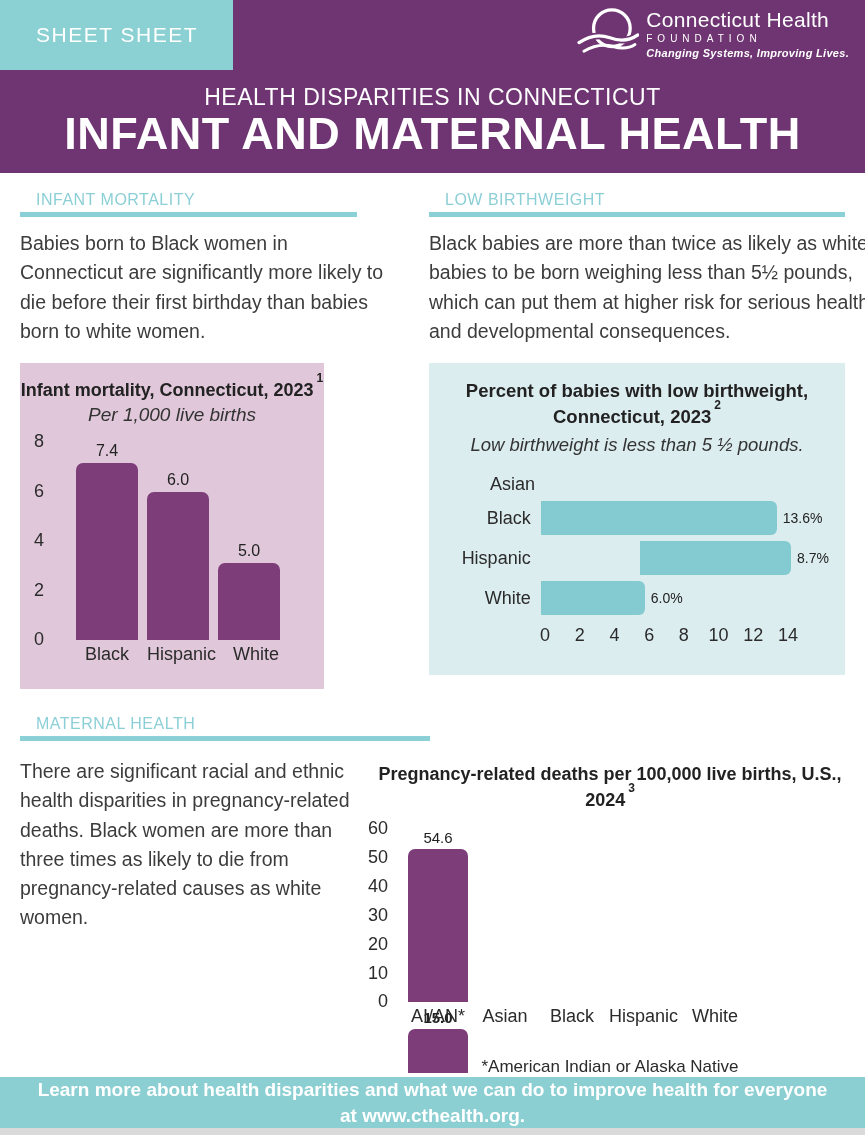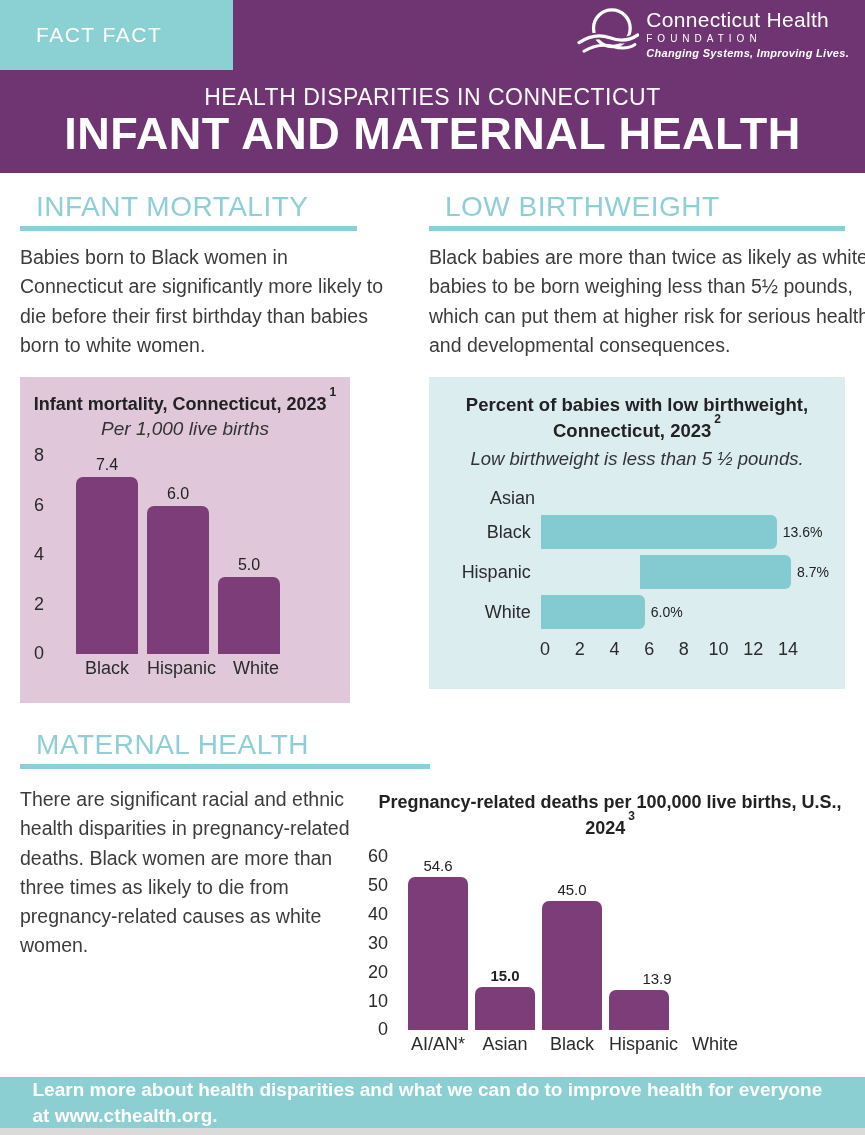--- a/index.html
+++ b/index.html
@@ -17,29 +17,29 @@
   .logo-foundation { font-size:10px; letter-spacing:5px; margin-top:1px; }
   .logo-tagline { font-size:11px; font-style:italic; font-weight:bold; margin-top:3px; letter-spacing:0.3px; }
   .eyebrow { position:absolute; top:84px; width:100%; text-align:center; color:#fff;
              font-size:23px; font-weight:500; letter-spacing:0.5px; }
   .page-title { position:absolute; top:108px; width:100%; text-align:center; color:#fff;
              font-size:45px; font-weight:800; letter-spacing:0.5px; }
 
   
   .content { padding:0 20px; }
   .twocol { display:grid; grid-template-columns:337px 416px; column-gap:72px; margin-top:18px; }
-  .sec-head { color:#8ccfd6; font-size:28px; font-weight:500; letter-spacing:0.5px; padding-left:16px; }
+  .sec-head { color:#8ccfd6; font-size:16px; font-weight:500; letter-spacing:0.5px; padding-left:16px; }
   .sec-rule { height:5px; background:#8bd0d6; margin-top:3px; }
   .body-text { color:#3c3c3c; font-size:19.5px; line-height:1.5; margin-top:12px; }
   .col-left .body-text { width:372px; }
   .col-right .body-text { width:452px; }
 
   
   .chart-box { margin-top:17px; }
-  .box-pink { background:#e0c8da; width:330px; padding:15px 0 24px 0; }
+  .box-pink { background:#e0c8da; width:304px; padding:15px 0 24px 0; }
   .box-blue { background:#dcedf0; width:416px; padding:16px 16px 28px 16px; }
   .c-title { text-align:center; font-weight:bold; color:#222; }
   .c-sub { text-align:center; font-style:italic; color:#333; margin-top:3px; }
   sup.tsup { font-size:12px; position:relative; top:-7px; margin-left:3px; font-weight:bold; }
 
   #chart1 .c-title { font-size:18px; white-space:nowrap; }
   #chart1 .c-sub { font-size:19px; }
   #chart2 .c-title { font-size:18.5px; line-height:1.35; }
   #chart2 .c-sub { font-size:18.5px; margin-top:4px; }
   #chart3 { width:480px; }
@@ -68,31 +68,31 @@
 
   
   .maternal { margin-top:26px; }
   .maternal .sec-rule { width:410px; }
   .mat-grid { display:grid; grid-template-columns:350px 475px; column-gap:0; margin-top:4px; }
   .footnote { text-align:center; font-size:17px; color:#2b2b2b; margin-top:30px; }
 
   
   .footer { position:absolute; left:0; right:0; bottom:7px; height:51px; background:#8bcfd2;
             display:flex; align-items:center; justify-content:center; }
-  .footer div { color:#fff; font-weight:bold; font-size:19px; line-height:1.35; max-width:800px; }
+  .footer div { color:#fff; font-weight:bold; font-size:19px; line-height:1.35; text-align:center; max-width:800px; }
   .bottom-strip { position:absolute; left:0; right:0; bottom:0; height:7px; background:#dadada; }
 </style>
 </head>
 <body>
 
 <div class="page">
 
   <div class="banner">
     <div class="badge">
-      <span>FACT FACT</span>
+      <span>SHEET SHEET</span>
     </div>
     <div class="logo">
       <svg width="62" height="54" viewBox="0 0 64 56">
         <circle cx="36" cy="23" r="19" fill="none" stroke="#ffffff" stroke-width="3.4"></circle>
         <path d="M2 38 Q 18 27 34 33 Q 50 39 63 30" fill="none" stroke="#6f3572" stroke-width="7"></path>
         <path d="M2 38 Q 18 27 34 33 Q 50 39 63 30" fill="none" stroke="#ffffff" stroke-width="3.4" stroke-linecap="round"></path>
         <path d="M7 47 Q 22 38 37 42 Q 51 46 60 40" fill="none" stroke="#ffffff" stroke-width="3" stroke-linecap="round"></path>
       </svg>
       <div class="logo-text">
         <div class="logo-name">Connecticut Health</div>
@@ -203,21 +203,21 @@
           <div class="vplot" style="height: 173px;">
             <div class="yaxis" style="width: 30px;">
                 <span style="bottom: -10px;">0</span>
                 <span style="bottom: 18.8333px;">10</span>
                 <span style="bottom: 47.6667px;">20</span>
                 <span style="bottom: 76.5px;">30</span>
                 <span style="bottom: 105.333px;">40</span>
                 <span style="bottom: 134.167px;">50</span>
                 <span style="bottom: 163px;">60</span>
               </div>
-            <div class="bars" style="gap: 7px; padding-left: 8px;">
+            <div class="bars" style="gap: 7px; padding-left: 8px; flex-direction: column;">
                 <div class="bcol" style="width: 60px;">
                   <div class="bval" style="font-size: 15px;">54.6</div>
                   <div class="vbar" style="height: 157.43px; background: rgb(124, 61, 121);"></div>
                 </div>
                 <div class="bcol" style="width: 60px; font-weight: bold;">
                   <div class="bval" style="font-size: 15px;">15.0</div>
                   <div class="vbar" style="height: 43.25px; background: rgb(124, 61, 121);"></div>
                 </div>
                 <div class="bcol" style="width: 60px;">
                   <div class="bval" style="font-size: 15px;">45.0</div>

